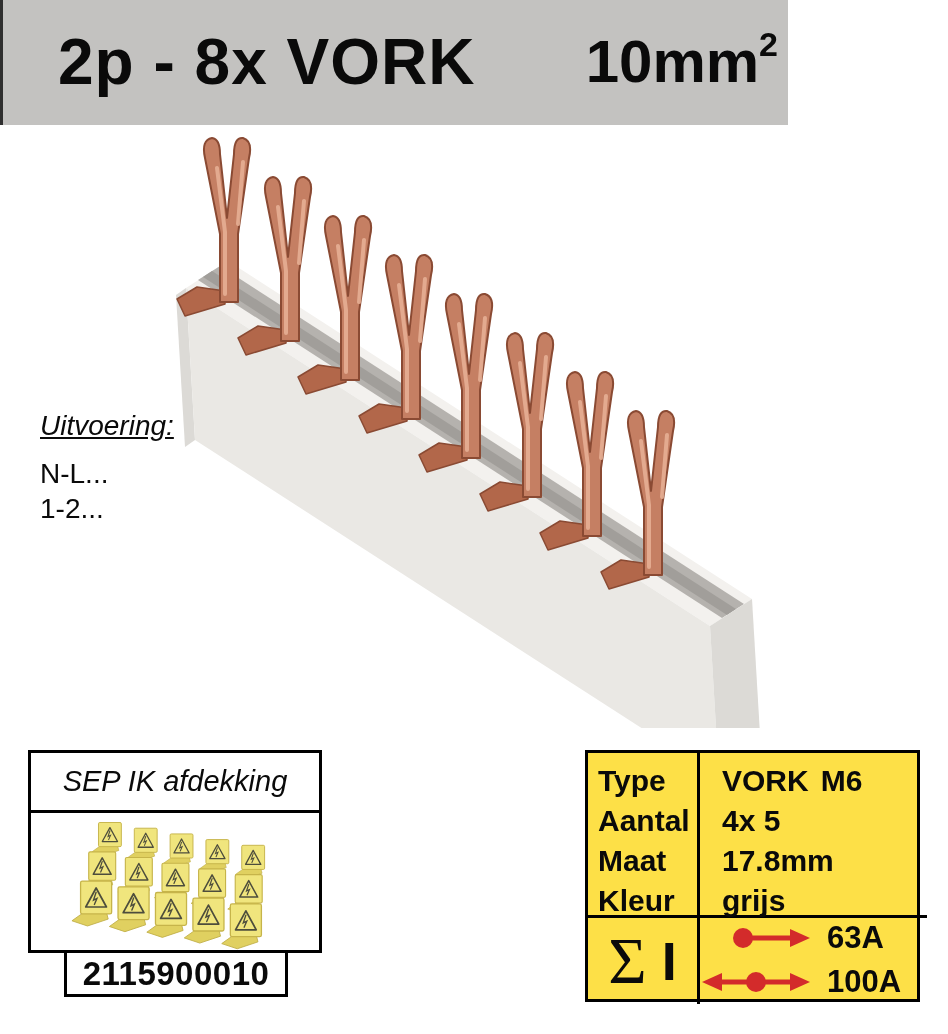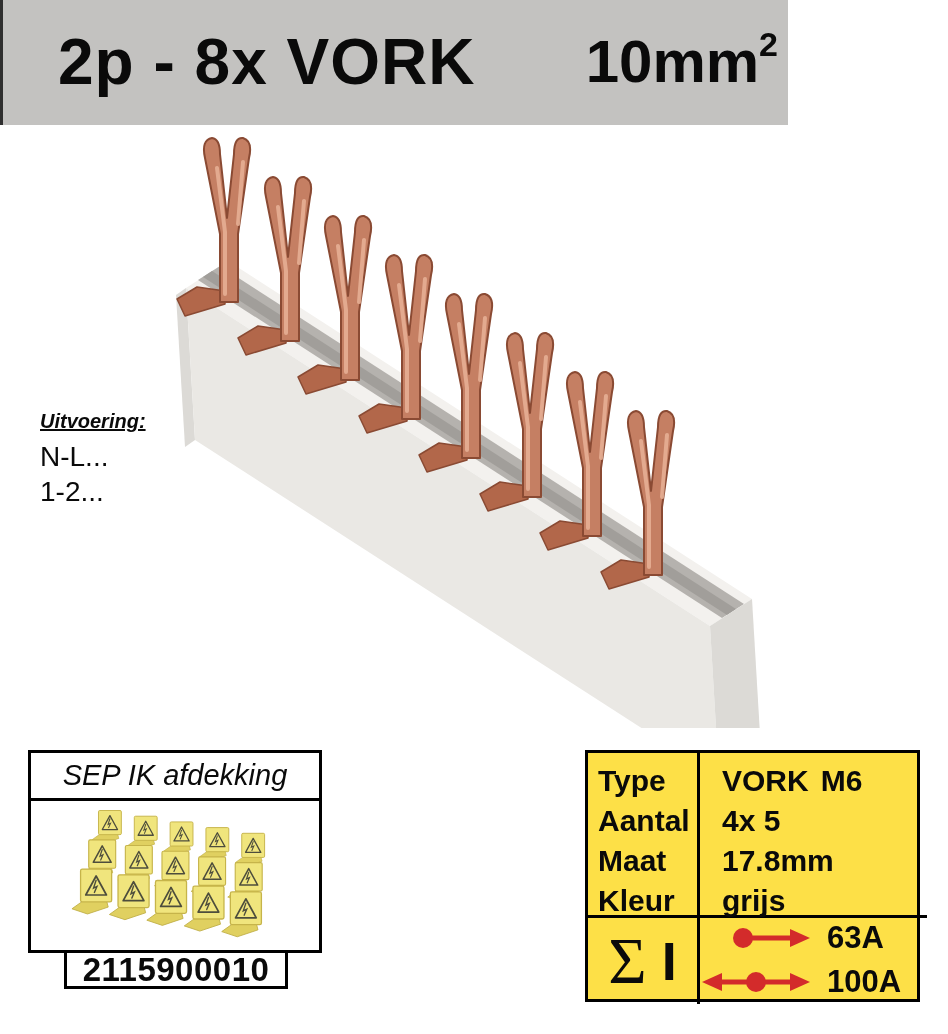--- a/index.html
+++ b/index.html
@@ -37,35 +37,35 @@
   .bar-right-end{fill:var(--busbar-end);}
   .bar-left-end{fill:var(--busbar-end);}
   .bar-channel{fill:var(--busbar-channel);}
   .bar-channel-inner{fill:var(--busbar-channel-inner);}
   .fork-body{fill:var(--copper-mid);stroke:var(--copper-dark);stroke-width:2;stroke-linejoin:round;}
   .fork-foot{fill:var(--copper-foot);stroke:var(--copper-dark);stroke-width:1.5;stroke-linejoin:round;}
   .fork-highlight{fill:none;stroke:var(--copper-light);stroke-width:4;stroke-linecap:round;opacity:.85;}
 
   
   .uitvoering{position:absolute;left:40px;top:410px;}
-  .uit-heading{font-style:italic;text-decoration:underline;font-size:20px;margin-bottom:6px;font-weight:bold;}
+  .uit-heading{font-style:italic;text-decoration:underline;font-size:28px;margin-bottom:14px;}
   .uit-item{font-size:28px;line-height:35px;}
 
   
   .accessory-box{position:absolute;left:28px;top:750px;width:294px;height:203px;
                  border:3px solid #000;box-sizing:border-box;background:#fff;}
-  .accessory-title{height:48px;border-bottom:3px solid #000;display:flex;align-items:center;
+  .accessory-title{height:60px;border-bottom:3px solid #000;display:flex;align-items:center;
                    justify-content:center;font-style:italic;font-size:29px;box-sizing:border-box;}
   .accessory-image{height:145px;display:flex;align-items:center;justify-content:center;}
   .clips-svg{width:256px;height:140px;}
   .clip-face{fill:var(--cover-yellow);stroke:#c6b44a;stroke-width:1.5;}
   .clip-foot{fill:#e0d060;stroke:#bfae45;stroke-width:1;}
   .clip-triangle{fill:none;stroke:#4d4d3c;stroke-width:2;stroke-linejoin:round;}
   .clip-bolt{fill:none;stroke:#4d4d3c;stroke-width:1.6;stroke-linecap:round;}
-  .article-box{position:absolute;left:64px;top:950px;width:224px;height:39px;border:3px solid #000;
+  .article-box{position:absolute;left:64px;top:950px;width:224px;height:47px;border:3px solid #000;
                box-sizing:border-box;background:#fff;display:flex;align-items:center;justify-content:center;
                font-size:33px;font-weight:bold;letter-spacing:.5px;}
 
   
   .spec-table{position:absolute;left:585px;top:750px;width:335px;height:252px;border:3px solid #000;
               box-sizing:border-box;background:#fde047;display:grid;
               grid-template-columns:112px 1fr;grid-template-rows:165px 1fr;}
   .cell{box-sizing:border-box;}
   .cell-labels{border-right:3px solid #000;border-bottom:3px solid #000;padding:8px 0 0 10px;}
   .cell-values{border-bottom:3px solid #000;padding:8px 0 0 22px;}

